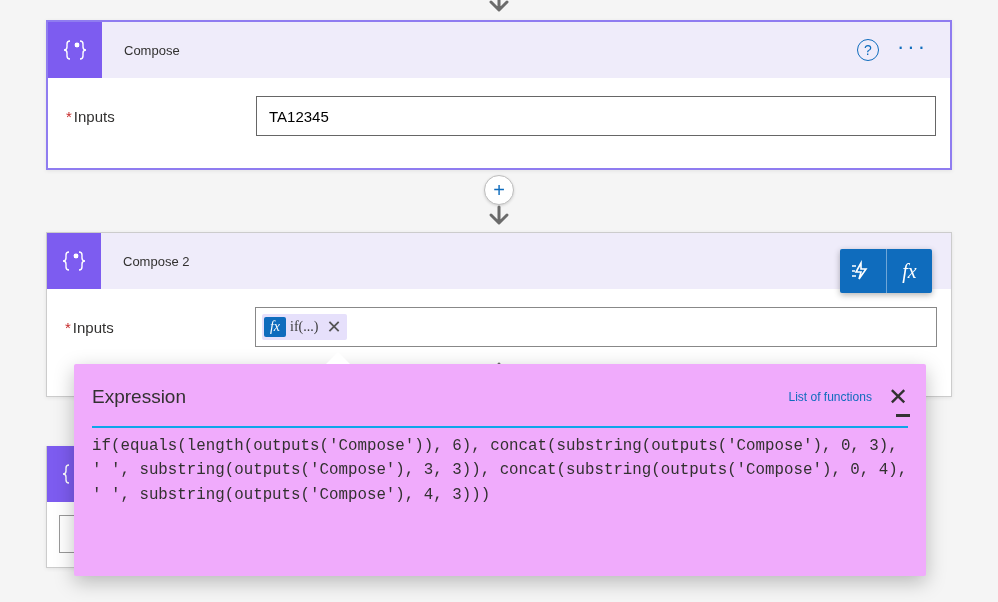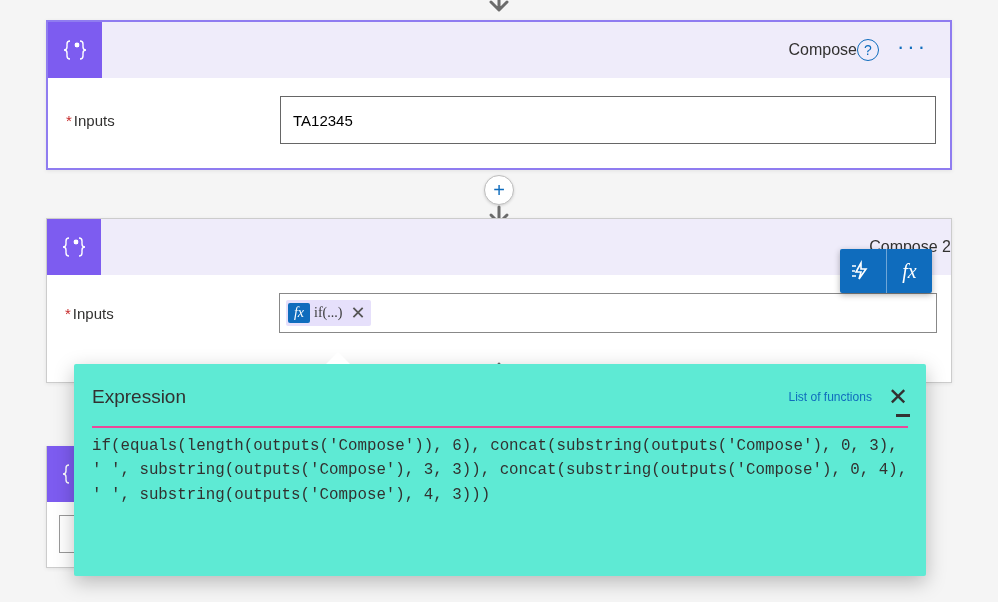--- a/index.html
+++ b/index.html
@@ -35,21 +35,21 @@
   .card {
     position: absolute;
     left: 46px;
     width: 906px;
     background: #fff;
     border: 2px solid #8f7cf0;
     box-shadow: 0 1px 4px rgba(0,0,0,0.08);
   }
   .card.compose { top: 20px; height: 150px; }
   .card.compose2 {
-    top: 218px;
+    top: 232px;
     height: 165px;
     border: 1px solid #ccc;
   }
   .card.compose3 {
     top: 446px;
     width: 68px;
     border: 1px solid #ccc;
   }
   .card-header {
     display: flex;
@@ -63,23 +63,22 @@
     background: #7D5CF0;
     display: flex;
     align-items: center;
     justify-content: center;
     flex-shrink: 0;
   }
   .card-icon svg { stroke: #fff; fill: none; stroke-width: 1.4; }
   .card-title {
     flex: 1;
     padding-left: 22px;
-    font-size: 16px;
+    font-size: 13px;
     color: #323130;
-    text-align: right;
   }
   .header-actions {
     display: flex;
     align-items: center;
     gap: 18px;
     padding-right: 22px;
   }
   .help-icon {
     width: 22px; height: 22px;
     border: 1.5px solid #0f6cbd;
@@ -93,31 +92,31 @@
     color: #0f6cbd;
     font-size: 22px;
     letter-spacing: 3px;
     line-height: 0.5;
     padding-bottom: 8px;
   }
   .card-body {
     display: flex;
     align-items: center;
     padding: 18px 14px 18px 14px;
-    gap: 28px;
+    gap: 4px;
   }
   .field-label {
     width: 190px;
     padding-left: 4px;
     font-size: 15px;
   }
   .req { color: #c62828; margin-right: 2px; }
   .text-input {
     flex: 1;
-    height: 48px;
+    height: 40px;
     border: 1px solid #666;
     padding: 14px 12px;
     font-size: 15px;
     font-family: inherit;
   }
   .token-input {
     flex: 1;
     min-height: 40px;
     border: 1px solid #888;
     padding: 4px 6px;
@@ -199,21 +198,21 @@
   .floating-tools .tool + .tool {
     border-left: 1px solid rgba(255,255,255,0.4);
   }
   .floating-tools svg { stroke: #fff; fill: none; }
 
   .expression-panel {
     position: absolute;
     top: 364px;
     left: 74px;
     width: 852px;
-    background: #5eead4;
+    background: #f0abfc;
     box-shadow: 0 6px 20px rgba(0,0,0,0.25);
     border-radius: 2px;
     padding: 12px 18px 30px 18px;
   }
   .expression-panel::before {
     content: '';
     position: absolute;
     top: -12px;
     left: 252px;
     width: 0; height: 0;
@@ -238,21 +237,21 @@
     margin-right: 16px;
     cursor: pointer;
   }
   .expr-close {
     font-size: 24px;
     color: #323130;
     cursor: pointer;
     line-height: 1;
   }
   .expr-body {
-    border-top: 2px solid #ec4899;
+    border-top: 2px solid #0ea5e9;
     font-family: "Consolas", "Courier New", monospace;
     font-size: 15.8px;
     line-height: 1.55;
     padding-top: 6px;
     white-space: pre-wrap;
     word-break: break-all;
     min-height: 120px;
     position: relative;
   }
   .expr-body::after {

